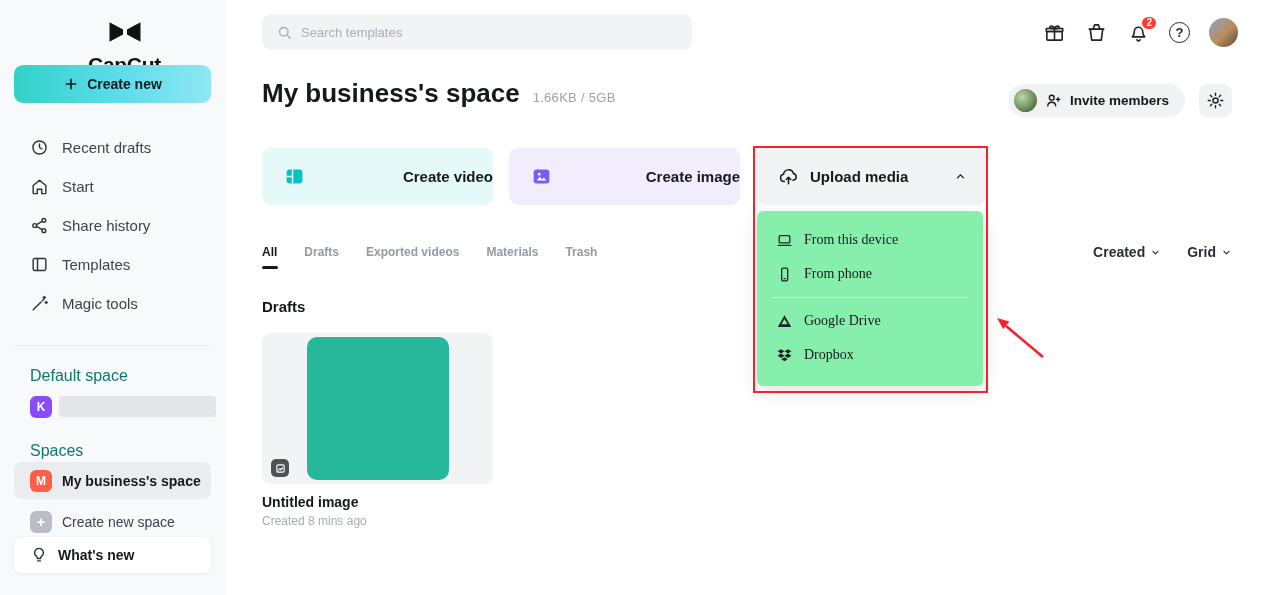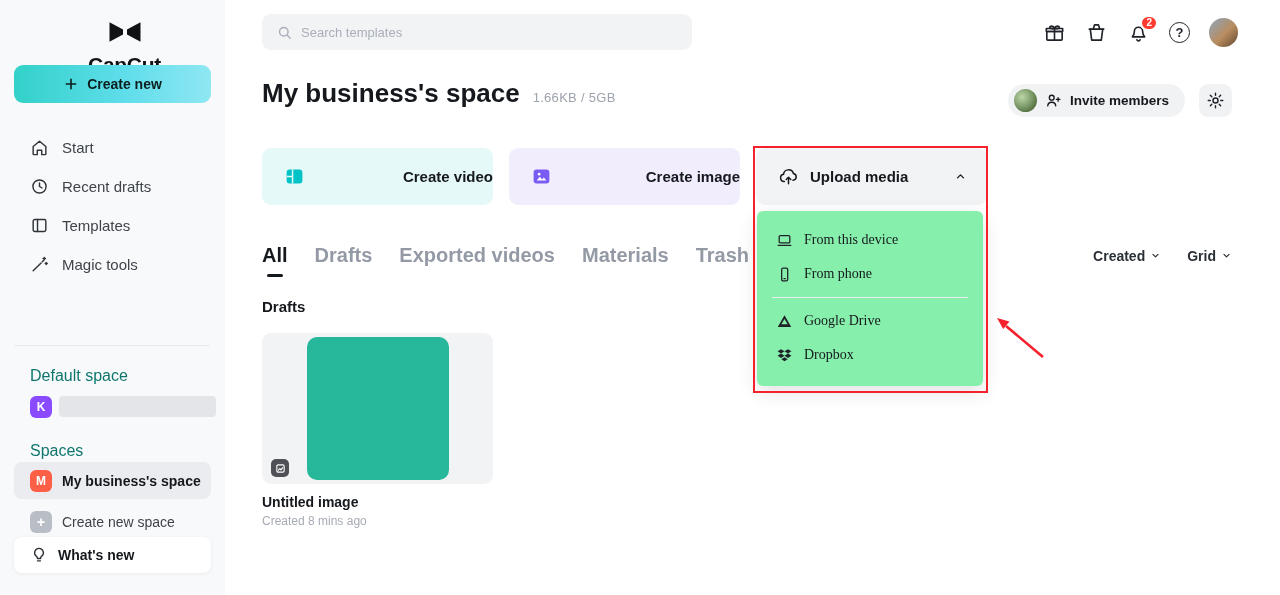--- a/index.html
+++ b/index.html
@@ -82,21 +82,21 @@
     padding-left:22px; font-family:inherit; font-size:15px; font-weight:700; color:#15181c; cursor:pointer;justify-content:space-between; }
   .action svg.big { width:21px; height:21px; flex:0 0 21px; }
   .action.video { background:#e4f9f8; }
   .action.image { background:#f1edfd; }
   .action.upload { background:#f2f3f5; }
   .action.upload .chev { width:13px; height:13px; margin-left:auto; margin-right:20px; color:#15181c; }
 
   .tabs-row { position:absolute; left:37px; right:48px; top:244px; display:flex; align-items:center;
     justify-content:space-between; }
   .tabs { display:flex; gap:27px; }
-  .tab { font-size:20px; font-weight:600; color:#949aa5; cursor:pointer; position:relative; }
+  .tab { font-size:12px; font-weight:600; color:#949aa5; cursor:pointer; position:relative; }
   .tab.active { color:#15181c; font-weight:800; }
   .tab.active::after { content:""; position:absolute; left:50%; transform:translateX(-50%); bottom:-10px;
     width:16px; height:3px; border-radius:2px; background:#15181c; }
   .filters { display:flex; gap:26px; }
   .filter { display:flex; align-items:center; gap:5px; font-size:14px; font-weight:600; color:#2a2f36; cursor:pointer; }
   .filter svg { width:11px; height:11px; }
 
   .section-title { position:absolute; left:37px; top:298px; font-size:15px; font-weight:800; color:#15181c; }
 
   .card { position:absolute; left:37px; top:333px; width:231px; height:151px; border-radius:9px;
@@ -139,30 +139,39 @@
     <button class="create-new">
       <svg viewBox="0 0 24 24" fill="none" stroke="currentColor" stroke-width="2.4" stroke-linecap="round">
           <path d="M12 5v14M5 12h14"></path>
         </svg>
       <span>Create new</span>
     </button>
 
     <nav class="nav">
       <div class="nav-item">
         <svg viewBox="0 0 24 24" fill="none" stroke="currentColor" stroke-width="1.8" stroke-linecap="round" stroke-linejoin="round">
-            <path d="M4 10.8 12 4.2l8 6.6v9.3a.9.9 0 0 1-.9.9h-4.3v-5.6H9.2v5.6H4.9a.9.9 0 0 1-.9-.9Z"></path>
-          </svg>
-        <span>Start</span>
-      </div>
-      <div class="nav-item">
-        <svg viewBox="0 0 24 24" fill="none" stroke="currentColor" stroke-width="1.8" stroke-linecap="round" stroke-linejoin="round">
             <circle cx="12" cy="12" r="8.3"></circle>
             <path d="M12 7.5V12l3.2 1.9"></path>
           </svg>
         <span>Recent drafts</span>
+      </div>
+      <div class="nav-item">
+        <svg viewBox="0 0 24 24" fill="none" stroke="currentColor" stroke-width="1.8" stroke-linecap="round" stroke-linejoin="round">
+            <path d="M4 10.8 12 4.2l8 6.6v9.3a.9.9 0 0 1-.9.9h-4.3v-5.6H9.2v5.6H4.9a.9.9 0 0 1-.9-.9Z"></path>
+          </svg>
+        <span>Start</span>
+      </div>
+      <div class="nav-item">
+        <svg viewBox="0 0 24 24" fill="none" stroke="currentColor" stroke-width="1.8" stroke-linecap="round" stroke-linejoin="round">
+            <circle cx="6" cy="12" r="2.4"></circle>
+            <circle cx="17.5" cy="5.5" r="2.4"></circle>
+            <circle cx="17.5" cy="18.5" r="2.4"></circle>
+            <path d="M8.2 10.9l7.2-4.1M8.2 13.1l7.2 4.1"></path>
+          </svg>
+        <span>Share history</span>
       </div>
       <div class="nav-item">
         <svg viewBox="0 0 24 24" fill="none" stroke="currentColor" stroke-width="1.8" stroke-linecap="round" stroke-linejoin="round">
             <rect x="4" y="4.5" width="16" height="15" rx="2"></rect>
             <path d="M9.5 4.5v15"></path>
           </svg>
         <span>Templates</span>
       </div>
       <div class="nav-item">
         <svg viewBox="0 0 24 24" fill="none" stroke="currentColor" stroke-width="1.8" stroke-linecap="round" stroke-linejoin="round">

